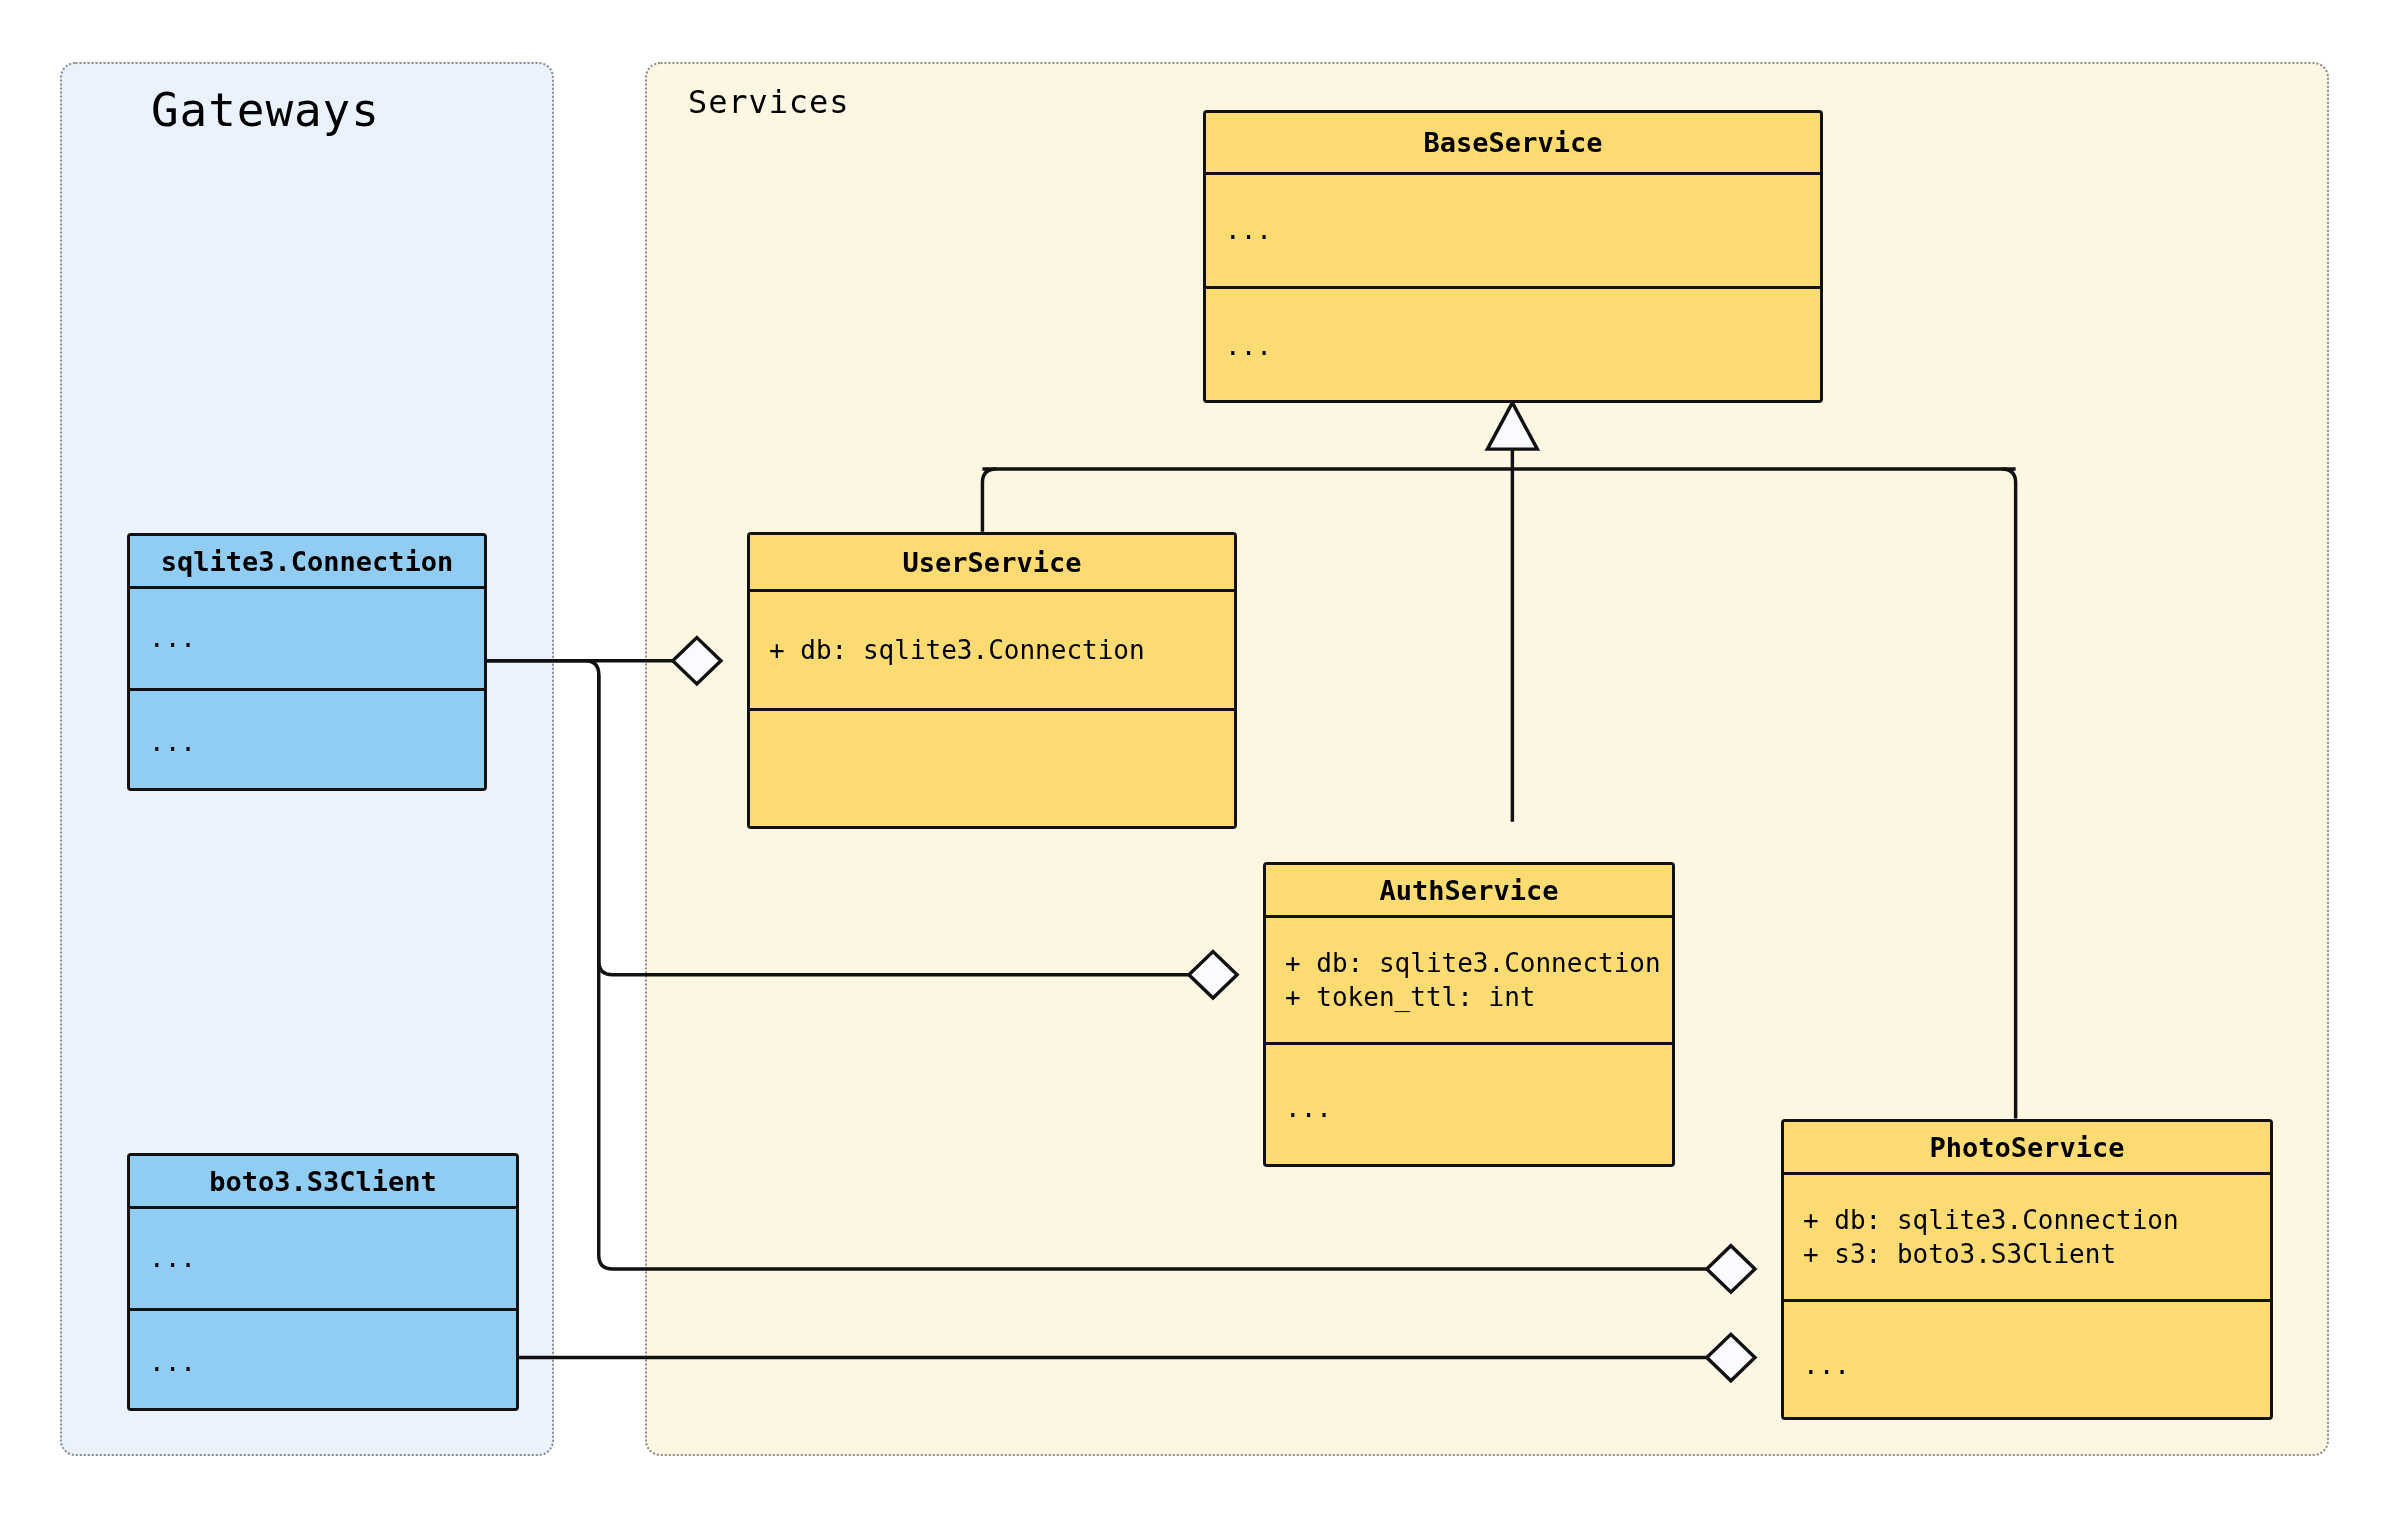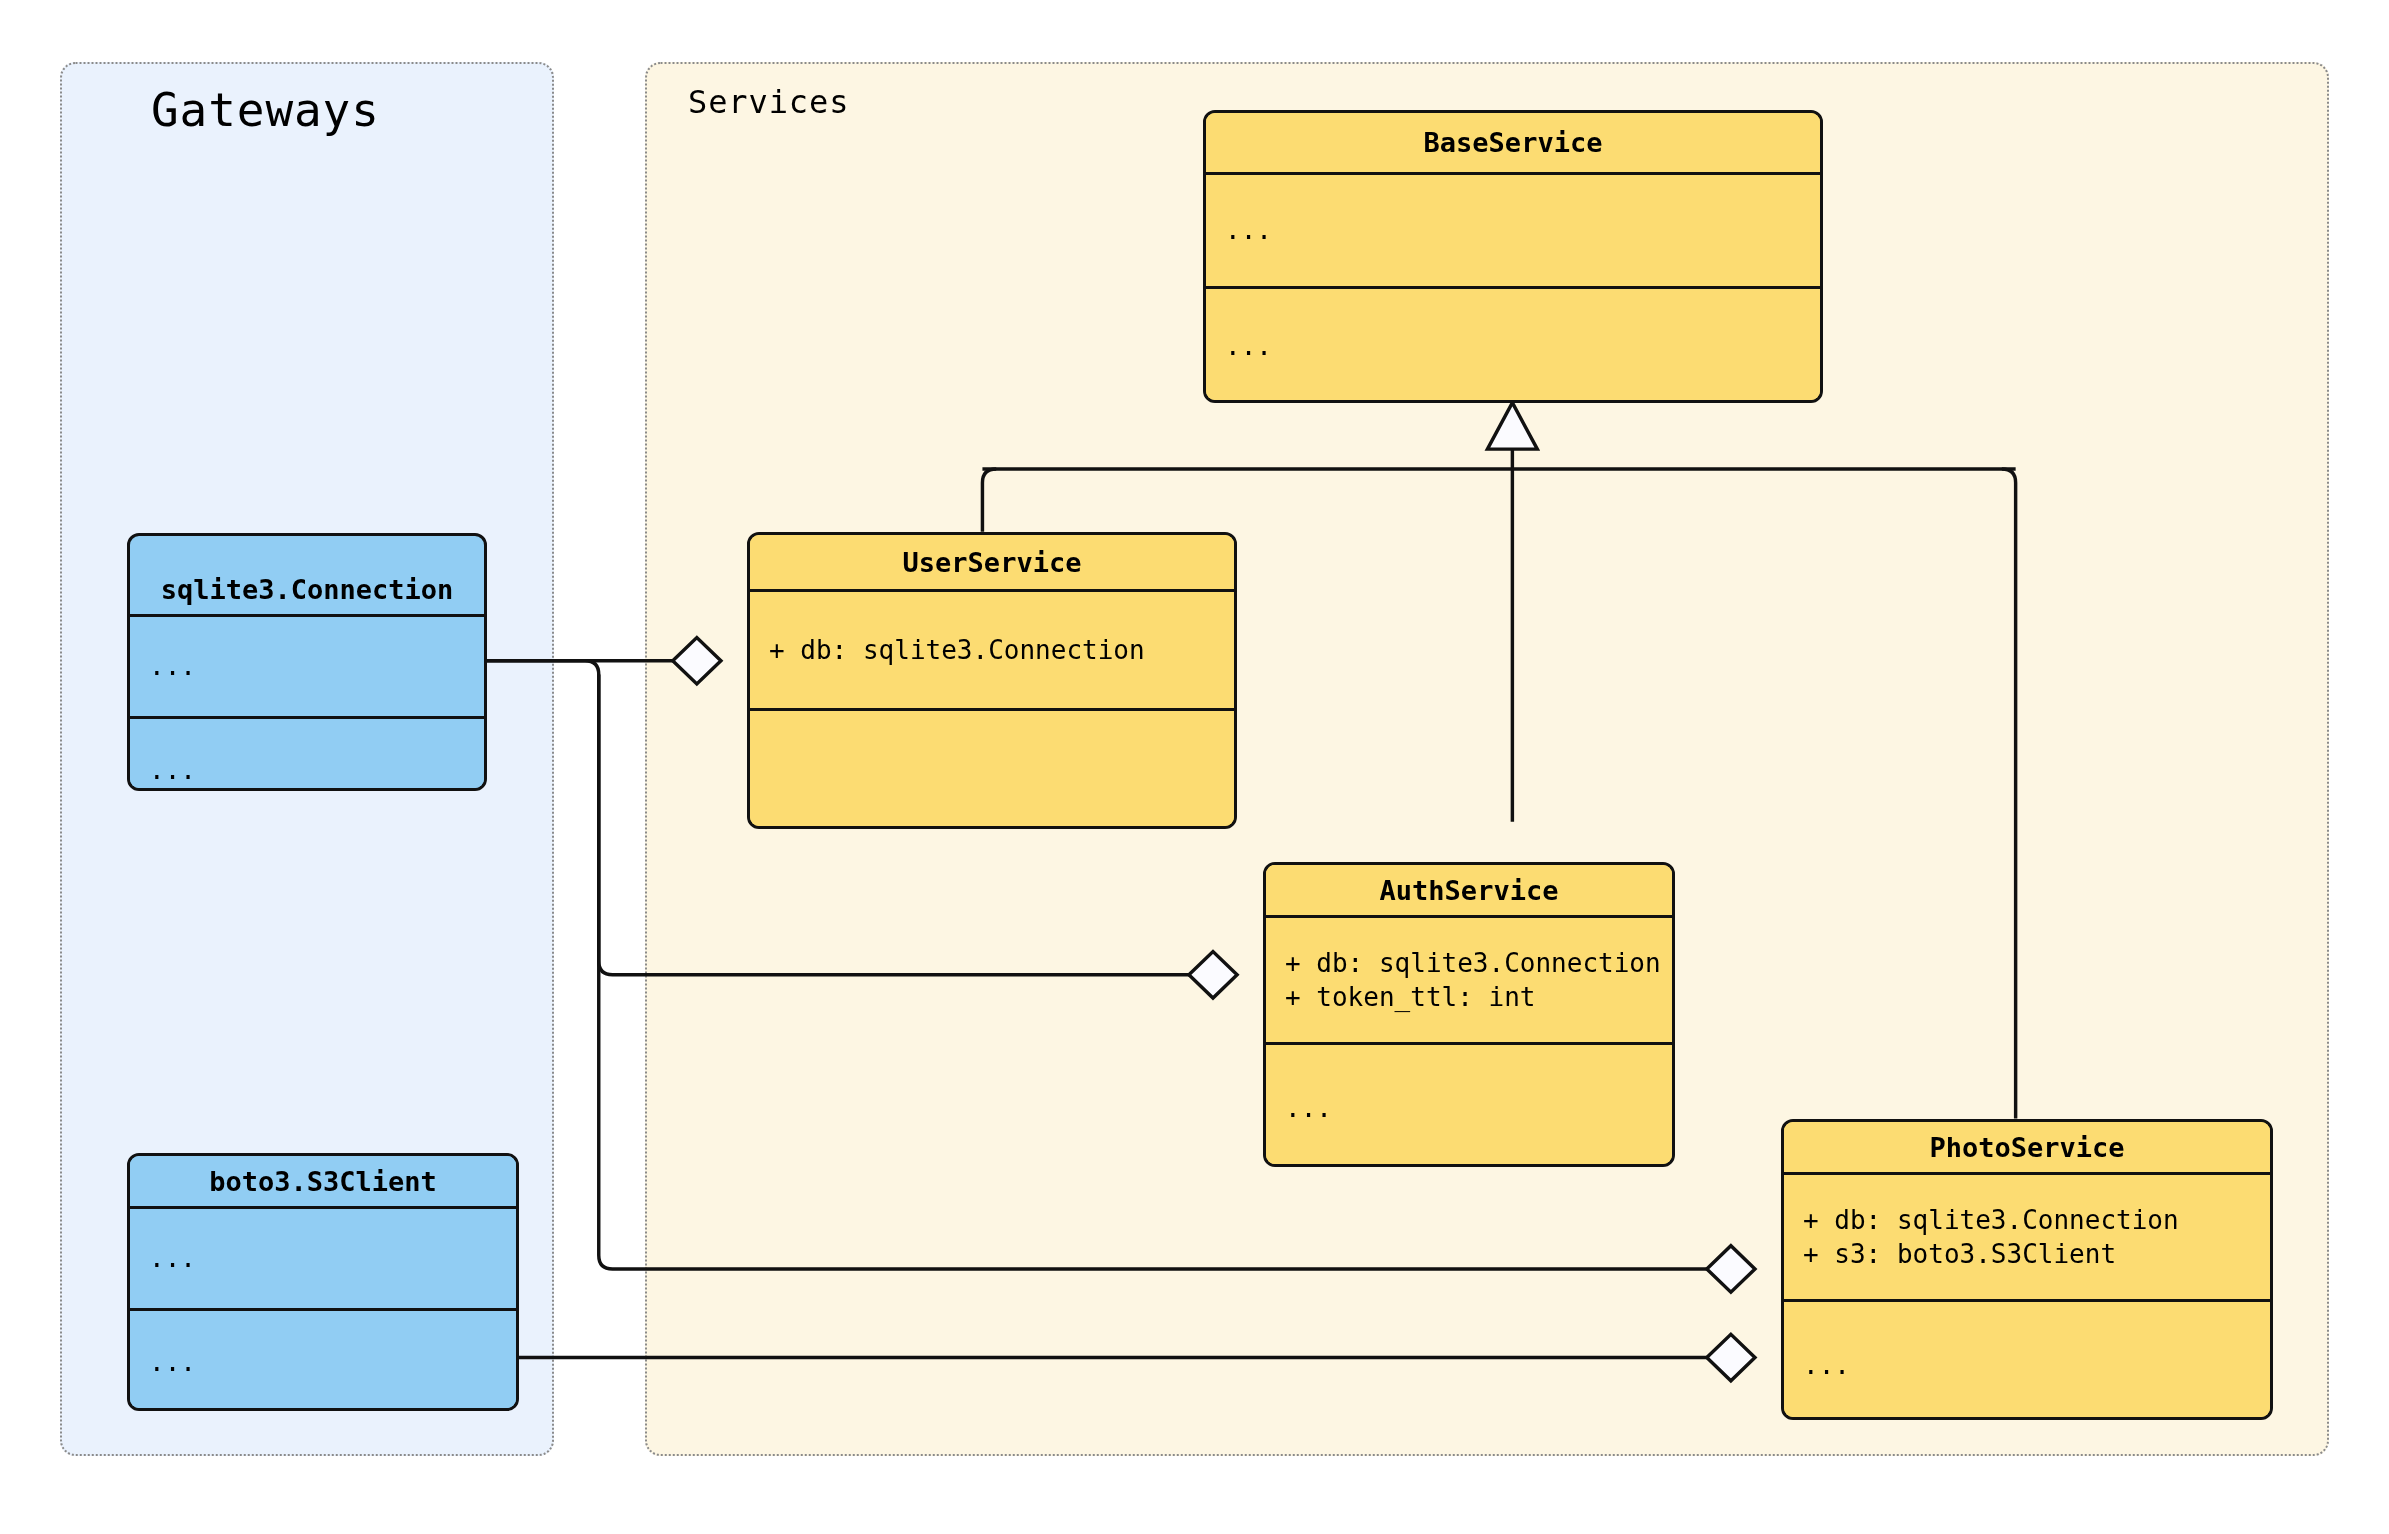--- a/index.html
+++ b/index.html
@@ -53,21 +53,21 @@
     background: #fdf6e3;
   }
   #title-gateways { left: 151px; top: 83px; font-size: 46px; }
   #title-services { left: 688px; top: 83px; font-size: 32px; }
 
   
   .uml-class {
     position: absolute;
     box-sizing: border-box;
     border: 3.4px solid #111111;
-    border-radius: 12px;
+    border-radius: 4px;
     overflow: hidden;
     background: #ffffff;
     z-index: 5;
   }
   .uml-class .compartment {
     box-sizing: border-box;
     position: relative;
   }
   .uml-class .name-row {
     text-align: center;
@@ -113,21 +113,21 @@
 
   #cls-authservice        { left: 1263px; top: 822px;  width: 412px;  height: 305px; margin-top: 40px; }
   #cls-authservice .name-row { height: 53px; }
   #cls-authservice .members  { height: 127px; }
 
   #cls-photoservice       { left: 1781px; top: 1119px; width: 492px;  height: 301px; }
   #cls-photoservice .name-row { height: 53px; }
   #cls-photoservice .members  { height: 127px; }
 
   #cls-sqlite3connection  { left: 127px;  top: 533px;  width: 360px;  height: 258px; }
-  #cls-sqlite3connection .name-row { height: 53px; margin-top: 28px; }
+  #cls-sqlite3connection .name-row { height: 53px; }
   #cls-sqlite3connection .members  { height: 102px; }
 
   #cls-boto3s3client      { left: 127px;  top: 1153px; width: 392px;  height: 258px; }
   #cls-boto3s3client .name-row { height: 53px; }
   #cls-boto3s3client .members  { height: 102px; }
 
   .edge-line {
     fill: none;
     stroke: #111111;
     stroke-width: 4;

